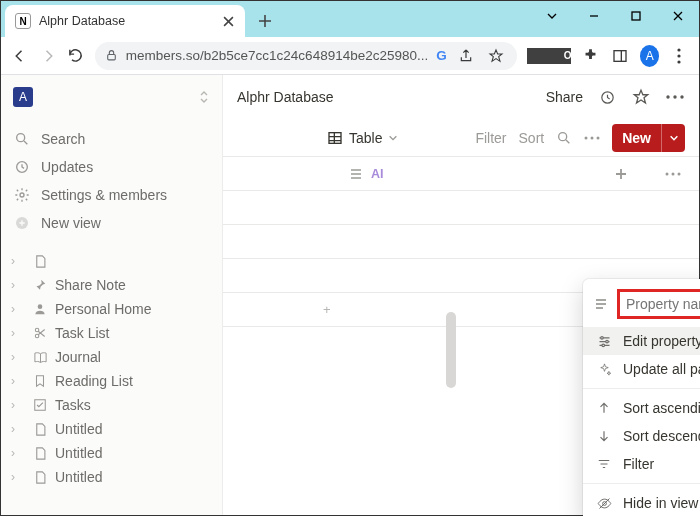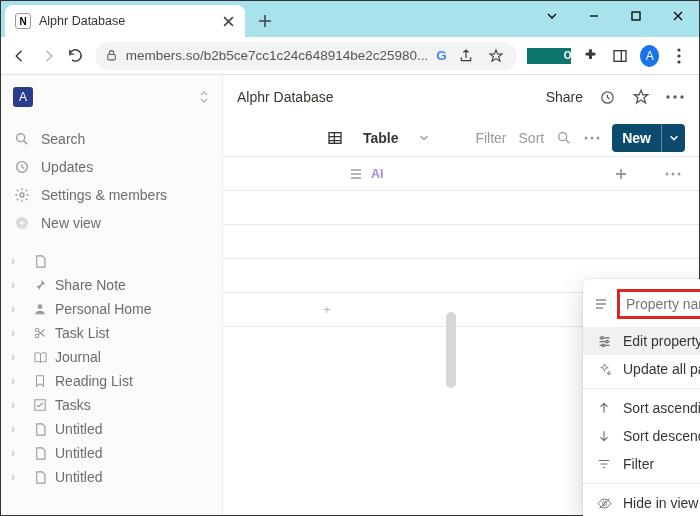--- a/index.html
+++ b/index.html
@@ -17,21 +17,21 @@
   .winbtn { width:42px; display:flex; align-items:center; justify-content:center; color:#000; }
   .winbtn svg { width:12px; height:12px; }
 
   .addrrow { height:38px; display:flex; align-items:center; padding:0 10px; gap:10px; border-bottom:1px solid #dfe1e4; }
   .navico { width:20px; height:20px; display:flex; align-items:center; justify-content:center; color:#3b3b3b; }
   .navico.dis { color:#b9b9b9; }
   .omnibox { flex:1; height:28px; background:#f1f3f4; border-radius:14px; display:flex; align-items:center; padding:0 10px; gap:8px; font-size:13.5px; color:#555; }
   .omnibox .lock { color:#5f6368; }
   .omnibox .url { flex:1; white-space:nowrap; overflow:hidden; text-overflow:ellipsis; }
   .extico { width:22px; height:22px; display:flex; align-items:center; justify-content:center; color:#3b3b3b; }
-  .ofbadge { width:20px; height:16px; background:#0f766e; color:#fff; font-size:10px; font-weight:700; display:flex; align-items:center; justify-content:center;padding-left:44px; }
+  .ofbadge { width:20px; height:16px; background:#404040; color:#fff; font-size:10px; font-weight:700; display:flex; align-items:center; justify-content:center;padding-left:44px; }
   .avatar-chrome { width:22px; height:22px; border-radius:50%; background:#1a73e8; color:#fff; display:flex; align-items:center; justify-content:center; font-size:12px; }
 
   
   .nbody { display:flex; height:440px; position:relative; }
   .sidebar { width:222px; background:#fbfbfa; border-right:1px solid #ececea; height:100%; padding-top:6px; color:#6d6c69; font-size:14px; position:relative; }
   .ws-row { display:flex; align-items:center; padding:6px 12px; gap:8px; }
   .ws-ico { width:20px; height:20px; border-radius:3px; background:#2a3c8c; color:#fff; display:flex; align-items:center; justify-content:center; font-size:12px; }
   .ws-exp { margin-left:auto; color:#b8b6b2; }
   .sb-item { display:flex; align-items:center; padding:5px 12px; gap:10px; cursor:pointer; }
   .sb-ico { width:18px; height:18px; display:flex; align-items:center; justify-content:center; color:#9c9a97; }
@@ -39,24 +39,24 @@
   .pg-item { display:flex; align-items:center; padding:3px 8px 3px 10px; gap:6px; cursor:pointer; font-size:14px; color:#6d6c69; }
   .pg-caret { width:14px; color:#b8b6b2; font-size:12px; }
   .pg-ico { width:18px; height:18px; display:flex; align-items:center; justify-content:center; color:#9c9a97; }
 
   .main { flex:1; display:flex; flex-direction:column; position:relative; }
   .topbar { height:44px; display:flex; align-items:center; padding:0 14px; gap:14px; font-size:14px; color:#37352f; }
   .topbar .title { flex:1; }
   .topbar .ico { width:20px; height:20px; display:flex; align-items:center; justify-content:center; color:#5a5956; }
 
   .dbhead { height:38px; display:flex; align-items:center; padding:0 14px; gap:12px; border-bottom:1px solid #e9e9e7; font-size:14px; }
-  .dbhead-left { display:flex; align-items:center; gap:20px; font-weight:700; color:#37352f; margin-left:90px; }
+  .dbhead-left { display:flex; align-items:center; gap:6px; font-weight:400; color:#37352f; margin-left:90px; }
   .dbhead .grey { color:#9b9a97; }
   .dbhead .spacer { flex:1; }
-  .newbtn { background:#0c4a6e; color:#fff; height:28px; border-radius:4px; display:flex; align-items:center; }
+  .newbtn { background:#b91c1c; color:#fff; height:28px; border-radius:4px; display:flex; align-items:center; }
   .newbtn .lbl { padding:0 10px; font-weight:600; font-size:14px; }
   .newbtn .dd { width:24px; height:100%; border-left:1px solid rgba(255,255,255,.35); display:flex; align-items:center; justify-content:center; }
 
   .colhead { height:34px; display:flex; align-items:center; border-bottom:1px solid #e9e9e7; }
   .colhead .gutter { width:118px; }
   .colcell { flex:1; display:flex; align-items:flex-end; gap:8px; color:#9b9a97; font-size:14px; padding:0 8px; }
   .colcell.small { flex:0 0 52px; justify-content:center; }
   .ai-tag { color:#a78bda; font-weight:600; font-size:12.5px; }
   .rowcell { height:34px; border-bottom:1px solid #e9e9e7; }
   .newrow { height:34px; display:flex; align-items:center; color:#b8b6b2; padding-left:100px; font-size:13px; gap:8px; border-bottom:1px solid #e9e9e7; }

